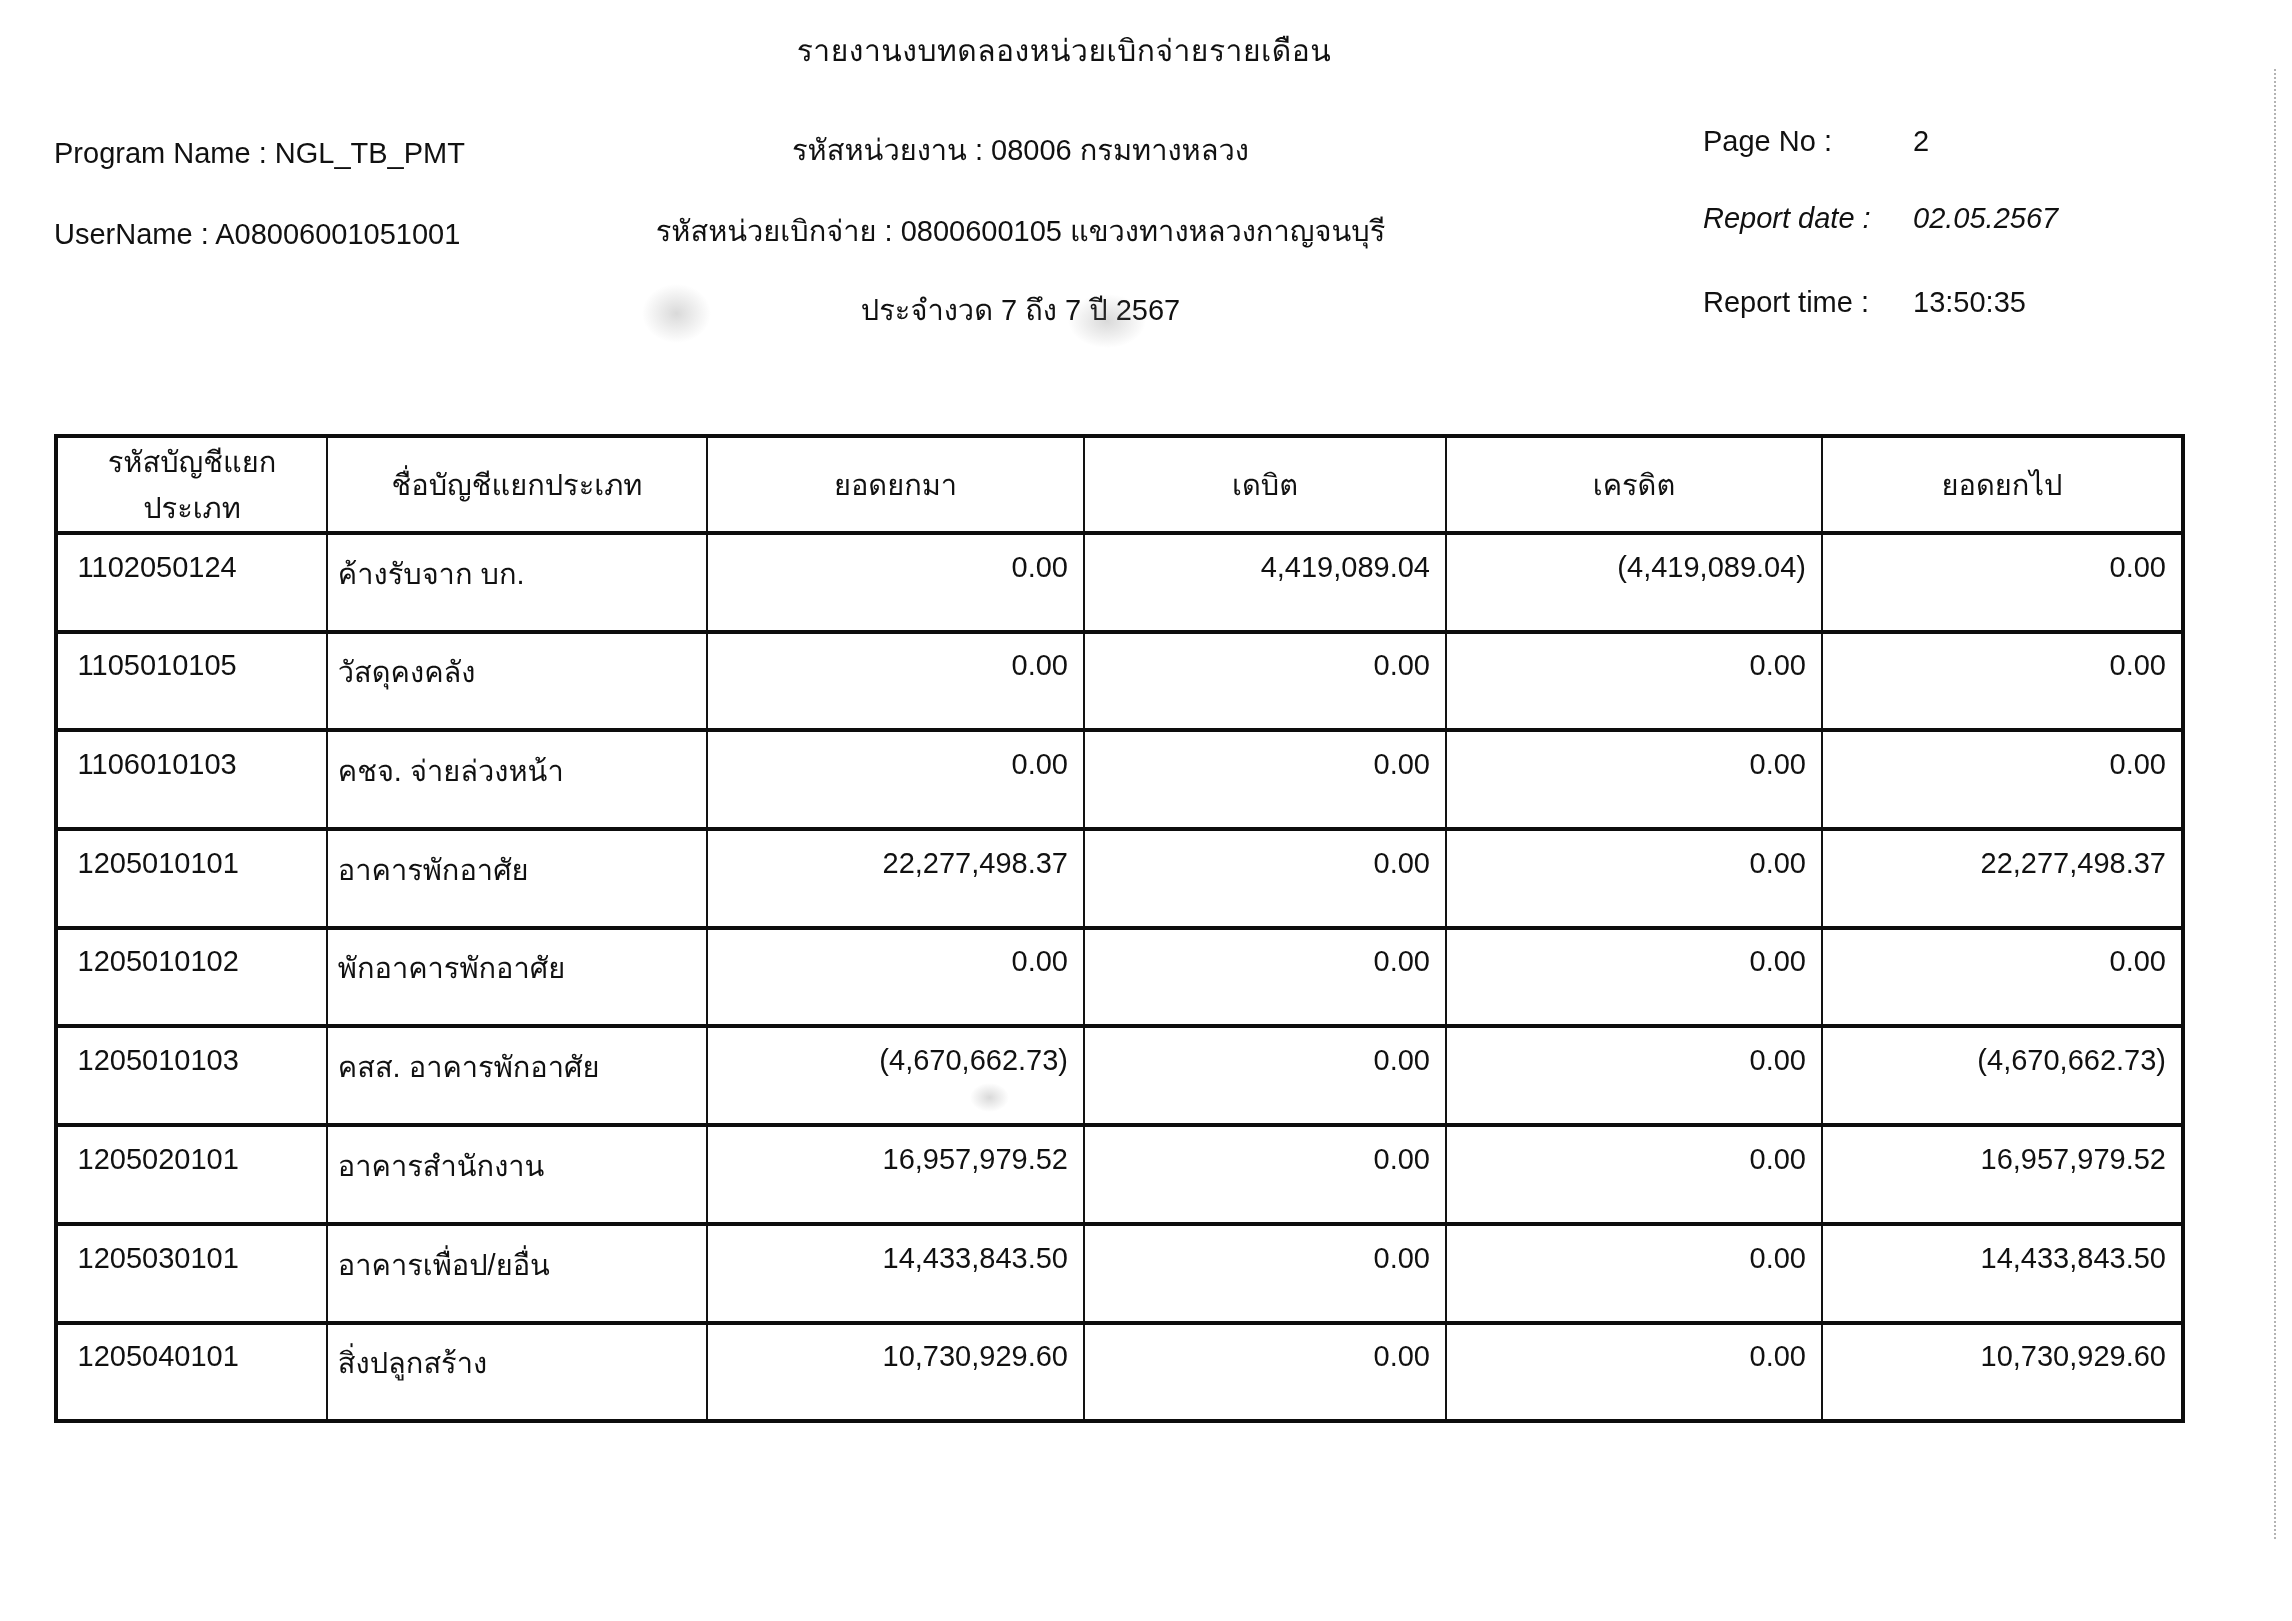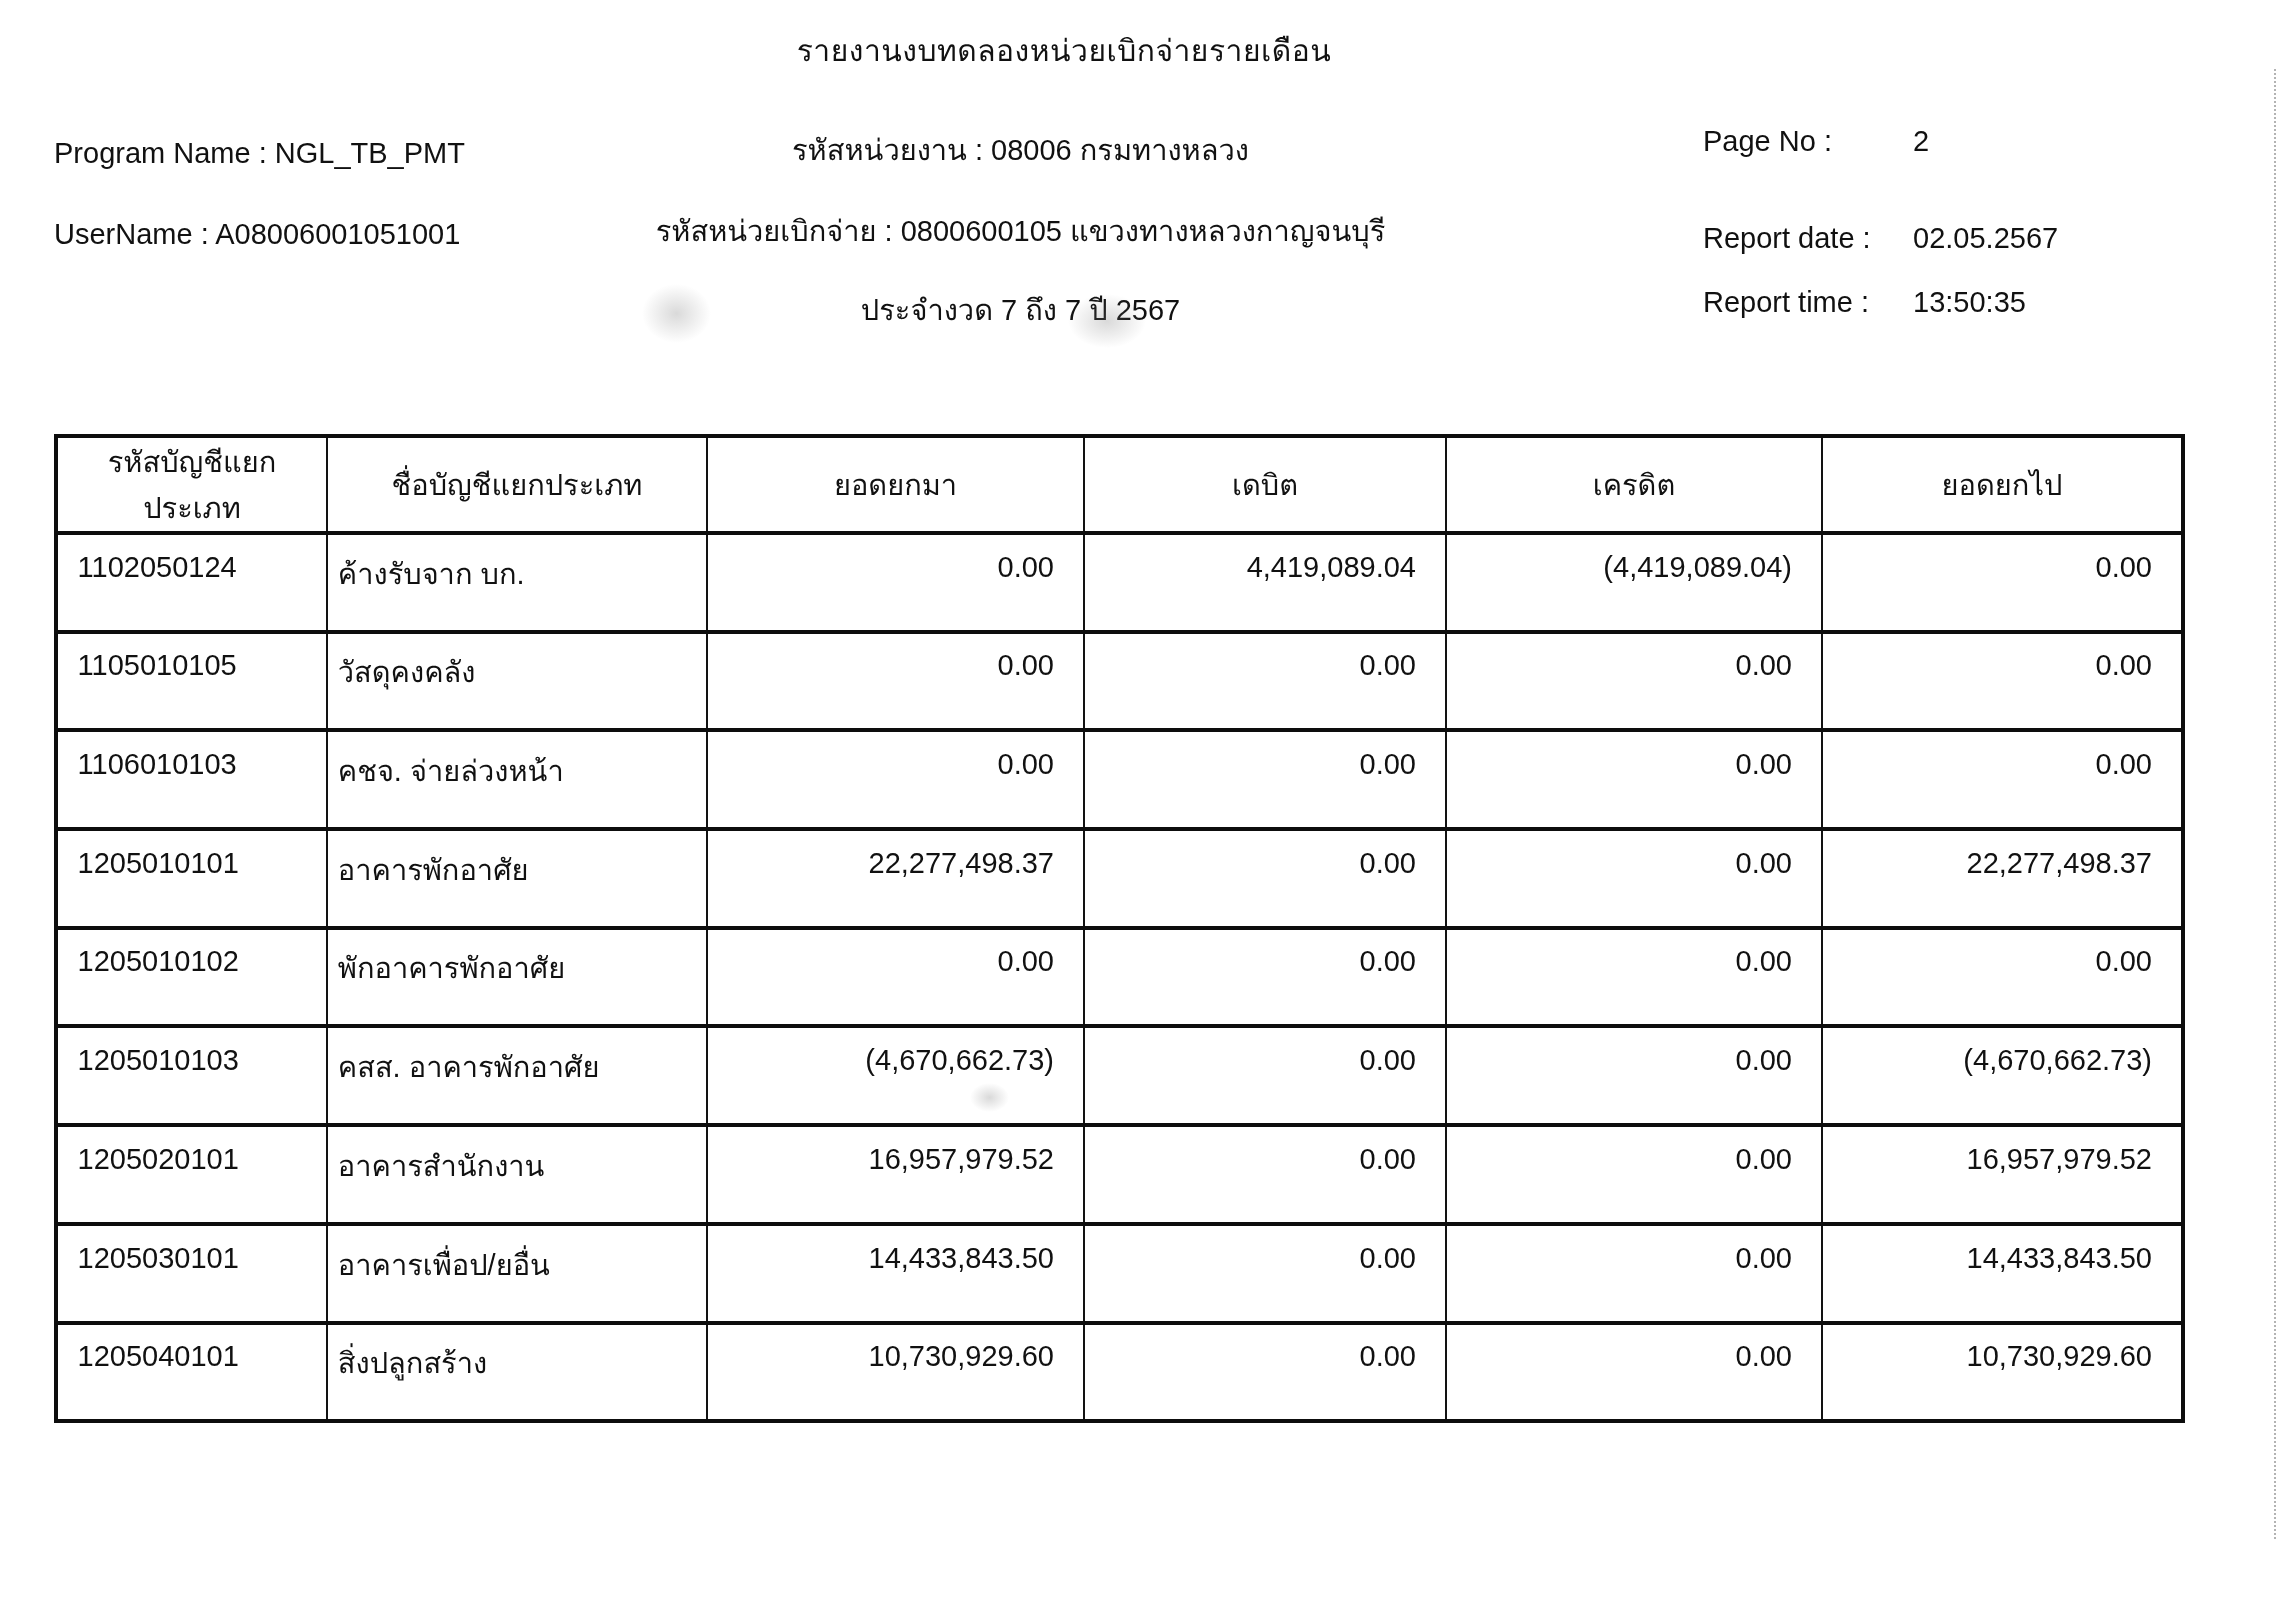--- a/index.html
+++ b/index.html
@@ -24,21 +24,21 @@
 
   .hdr-center{position:absolute;left:0;top:0;width:2293px;font-size:29px;}
   .hdr-center .cline{position:absolute;left:0;width:2041px;text-align:center;white-space:nowrap;}
   .hdr-center .c1{top:127px;}
   .hdr-center .c2{top:208px;}
   .hdr-center .c3{top:287px;}
 
   .hdr-right{position:absolute;left:0;top:0;font-size:29px;}
   .hdr-right .rlabel{position:absolute;left:1703px;white-space:nowrap;}
   .hdr-right .rvalue{position:absolute;left:1913px;white-space:nowrap;}
-  .r1{top:125px;} .r2{top:222px;} .r3{top:286px;}
+  .r1{top:125px;} .r2{top:202px;font-style:italic;} .r3{top:286px;}
 
   
   table.tb{
     position:absolute;left:54px;top:434px;
     width:2127px;
     border-collapse:collapse;
     table-layout:fixed;
     font-size:29px;
   }
   table.tb th, table.tb td{
@@ -56,21 +56,21 @@
     padding:0 5.9px;
   }
   table.tb td{
     height:78px;
     vertical-align:top;
     padding-top:15.7px;
     white-space:nowrap;
   }
   td.c-code{text-align:left;padding-left:19.6px;}
   td.c-name{text-align:left;padding-left:9.8px;}
-  td.c-num{text-align:right;padding-right:29px;}
+  td.c-num{text-align:right;padding-right:15px;}
 
   
   .perforation{
     position:absolute;left:2274px;top:69px;height:1470px;width:0;
     border-left:2.9px dotted #9a9a9a;
     opacity:.75;
   }
   .smudge{
     position:absolute;border-radius:50%;
     background:radial-gradient(closest-side,rgba(120,120,120,.28),rgba(120,120,120,0));

